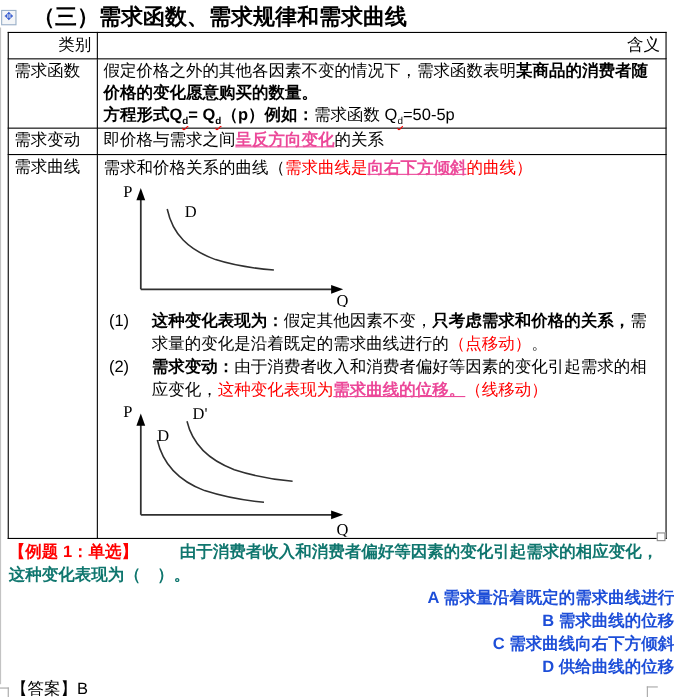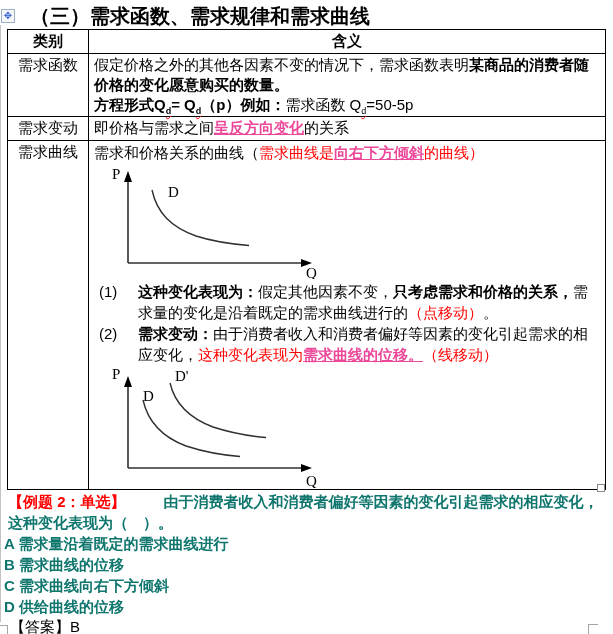--- a/index.html
+++ b/index.html
@@ -21,39 +21,39 @@
   .corner-br{left:588px;top:624px;border-top:1px solid #a6a6a6;border-left:1px solid #a6a6a6;}
   .resize-handle{
     position:absolute;left:597px;top:484px;width:6px;height:6px;
     border:1px solid #8a8a8a;background:#fff;cursor:nwse-resize;
   }
   
   .doc-title{margin:7px 0 3px 30px;font-size:20px;font-weight:bold;line-height:19px;}
   
   table.main{border-collapse:collapse;margin-left:7px;width:599px;table-layout:fixed;}
   table.main td{border:1px solid #000;vertical-align:top;font-size:15px;line-height:20px;padding:1px 5px;}
-  td.hdr{text-align:center;font-weight:bold;line-height:21px;}
-  td.cat{text-align:center;}
+  td.hdr{text-align:right;font-weight:normal;line-height:21px;}
+  td.cat{text-align:left;}
   
   .b{font-weight:bold;}
   .rb{color:#ff0000;font-weight:normal;}
   .rbu{color:#ec4899;font-weight:bold;text-decoration:underline;}
   .u-red-wavy{font-size:9px;text-decoration-line:underline;text-decoration-style:wavy;text-decoration-color:#ff0000;}
   sub{line-height:0;}
   
   .curve-cell p{margin:0;}
   .graph{display:block;margin:2px 0 0 6px;}
   .items{margin-top:2px;}
   .item{position:relative;padding-left:44px;line-height:21px;margin:0;}
   .item .num{position:absolute;left:5px;top:0;}
   
   .question{margin:1px 0 0 8px;font-size:15px;line-height:21px;font-weight:bold;}
   .q-tag{color:#ff0000;}
   .q-text{color:#0f766e;margin-left:38px;}
-  .option{margin-left:4px;font-size:15px;line-height:21px;font-weight:bold;color:#0f766e;}
+  .option{margin-left:16px;font-size:15px;line-height:21px;font-weight:bold;color:#1d4ed8;text-align:right;}
   .answer{margin-left:10px;font-size:15px;line-height:20px;color:#000;font-weight:normal;}
   
   .axis-label{font-family:"Liberation Serif","DejaVu Serif",serif;font-size:15px;fill:#000;}
 </style>
 </head>
 <body>
 
 <div class="move-handle">✥</div>
 <div class="left-boundary"></div>
 
@@ -123,21 +123,21 @@
         <text class="axis-label" x="43" y="34">D</text>
         <text class="axis-label" x="75" y="14">D'</text>
         <text class="axis-label" x="206" y="119">Q</text>
       </svg>
     </td>
   </tr>
 </tbody>
   </table>
 
 <p class="question">
-  <span class="q-tag">【例题 2：单选】</span><span class="q-text">由于消费者收入和消费者偏好等因素的变化引起需求的相应变化，这种变化表现为（　）。</span>
+  <span class="q-tag">【例题 1：单选】</span><span class="q-text">由于消费者收入和消费者偏好等因素的变化引起需求的相应变化，这种变化表现为（　）。</span>
 </p>
 <div class="option">A 需求量沿着既定的需求曲线进行</div>
 <div class="option">B 需求曲线的位移</div>
 <div class="option">C 需求曲线向右下方倾斜</div>
 <div class="option">D 供给曲线的位移</div>
 <div class="answer">【答案】B</div>
 
 <div class="resize-handle"></div>
 <div class="corner-mark corner-bl"></div>
 <div class="corner-mark corner-br"></div>

